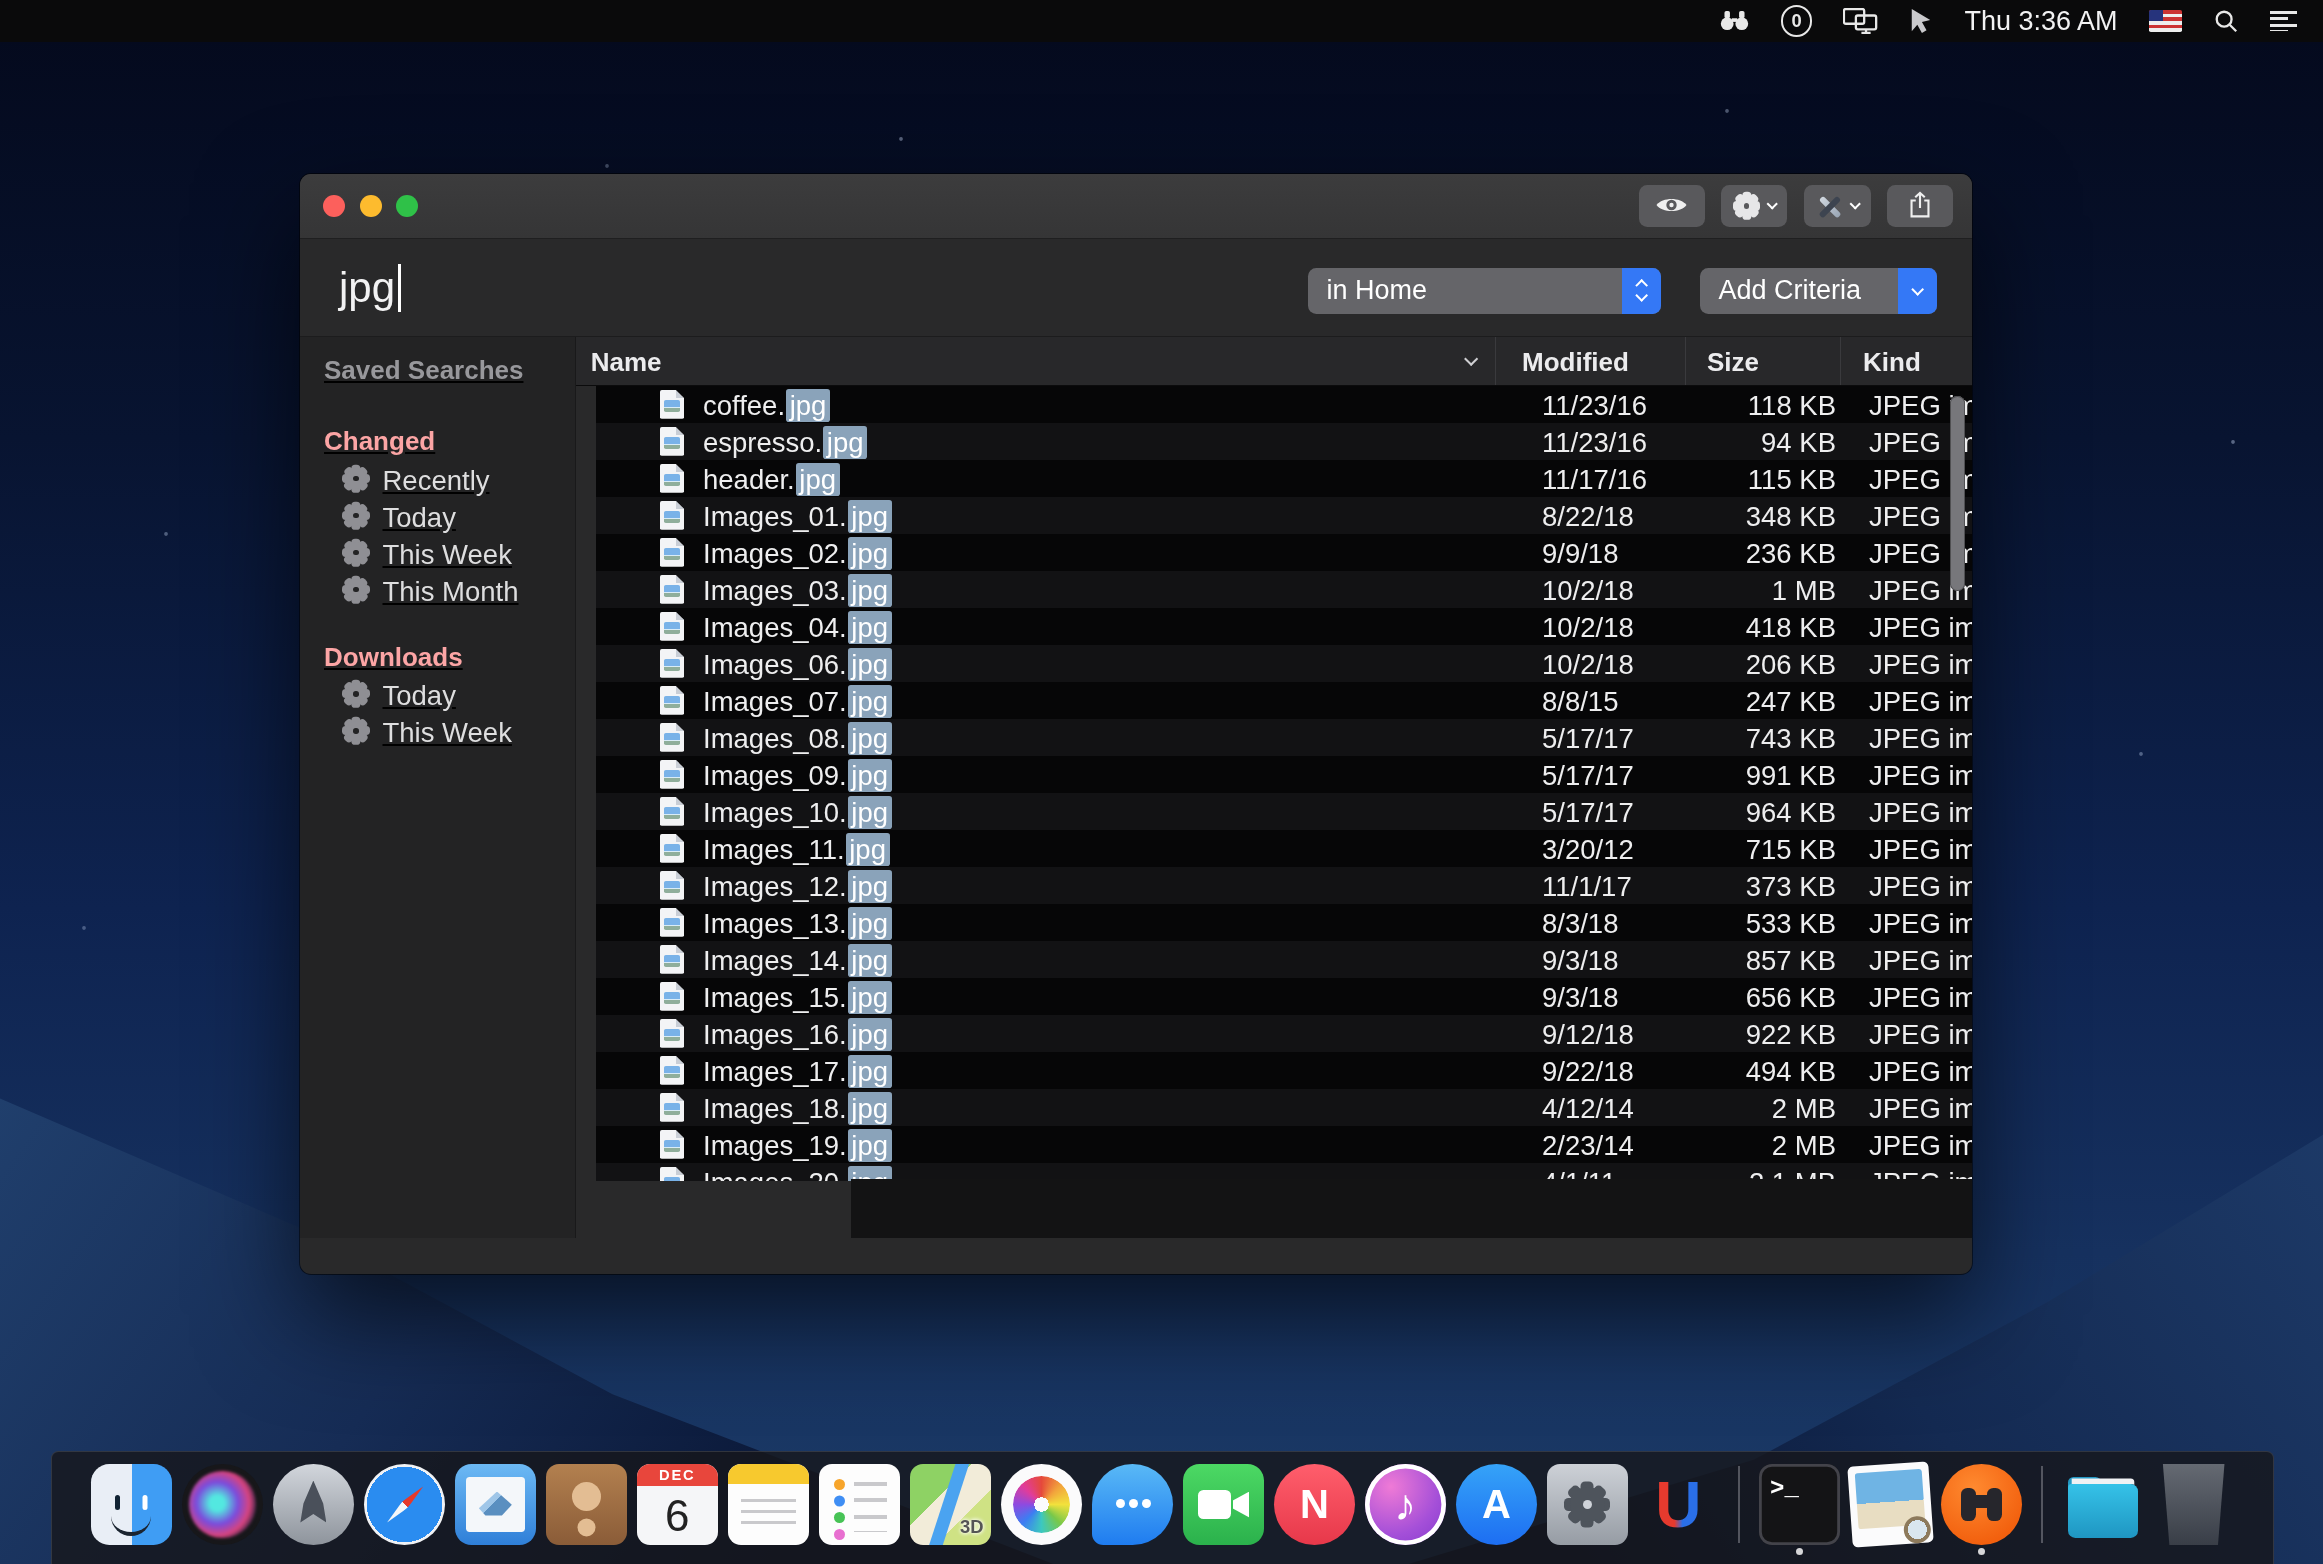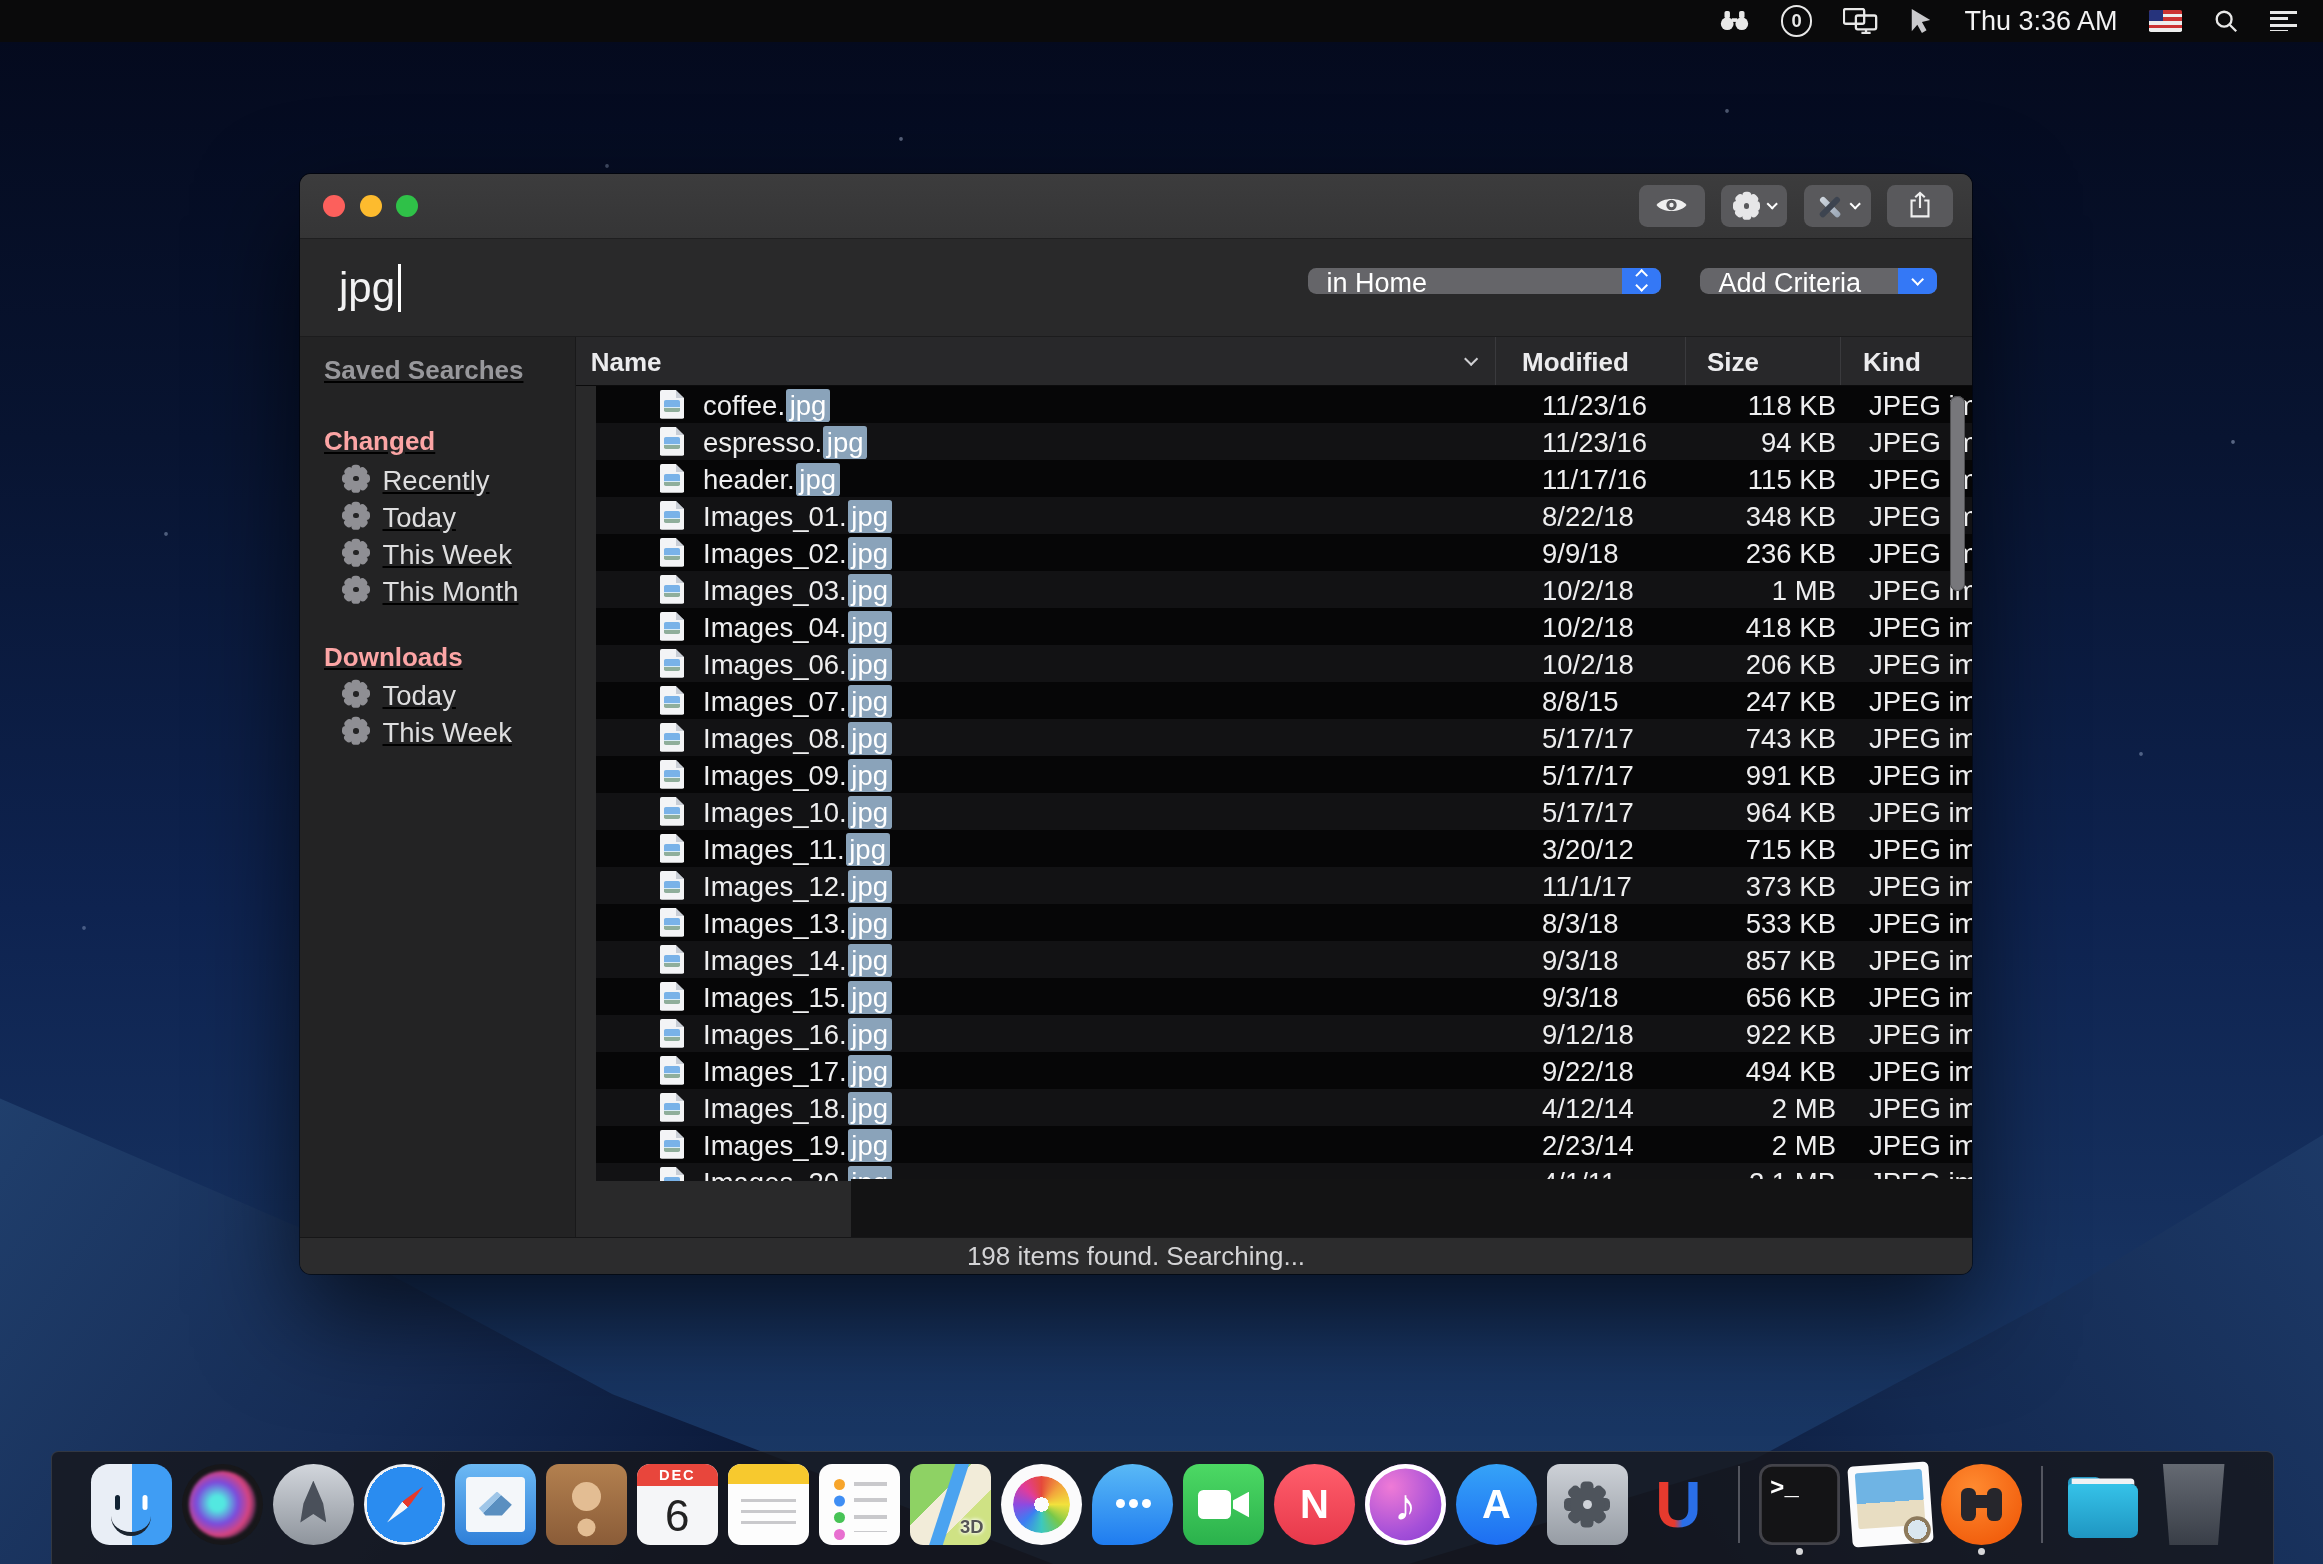--- a/index.html
+++ b/index.html
@@ -63,22 +63,22 @@
   .gear i::after{content:"";position:absolute;inset:7.3px;border-radius:50%;background:#59595c;}
   .tools{width:29px;height:29px;position:relative;}
   .tools::before,.tools::after{content:"";position:absolute;left:1.8px;top:12px;width:26px;height:6.4px;border-radius:2.8px;}
   .tools::before{background:linear-gradient(90deg,#cfd6de,#9aa6b5);transform:rotate(45deg);}
   .tools::after{background:#3d4450;transform:rotate(-45deg);}
   
   .searchrow{height:97px;border-bottom:0.9px solid #1c1c1d;background:#29292a;
     display:flex;align-items:center;position:relative;}
   .searchtext{margin-left:39px;font-size:42px;color:#f2f2f3;display:flex;align-items:center;}
   .caret{width:2.8px;height:48px;background:#fff;margin-left:2.8px;}
-  .popup{position:absolute;height:26px;background:#656569;border-radius:8.3px;display:flex;
-    overflow:hidden;color:#fff;font-size:27px;top:28.5px;}
+  .popup{position:absolute;height:46px;background:#656569;border-radius:8.3px;display:flex;
+    align-items:center;overflow:hidden;color:#fff;font-size:27px;top:28.5px;}
   .popup .lbl{padding:0 18.4px;flex:1;white-space:nowrap;}
   .popup .cap{width:39px;align-self:stretch;background:#3478f6;display:flex;flex-direction:column;
     align-items:center;justify-content:center;gap:4.6px;flex:none;}
   .cap .up{width:7.3px;height:7.3px;border-left:2.8px solid #fff;border-top:2.8px solid #fff;transform:rotate(45deg);margin-bottom:-1.8px;}
   .cap .dn{width:7.3px;height:7.3px;border-right:2.8px solid #fff;border-bottom:2.8px solid #fff;transform:rotate(45deg);margin-top:-1.8px;}
   .popup.scope{left:1008px;width:353px;}
   .popup.addc{left:1400px;width:237px;}
   
   .content{position:absolute;top:163px;left:0;right:0;bottom:36px;display:flex;text-decoration:underline;}
   .sidebar{width:275px;flex:none;background:#232324;border-right:0.9px solid #19191a;
@@ -628,23 +628,20 @@
     <span class="c-mod">4/1/11</span>
     <span class="c-size">2.1 MB</span>
     <span class="c-kind">JPEG image</span>
   </div>
           <div class="vscroll"></div>
       </div>
       <div class="below"></div>
     </div>
   </div>
 
-  <div class="statusbar">
-    <span>198 items found. Searching...</span>
-  </div>
 </div>
 
 <div class="dock">
     <div class="dicon di-finder">
     
   </div>
     <div class="dicon di-siri">
     
   </div>
     <div class="dicon di-launchpad">

